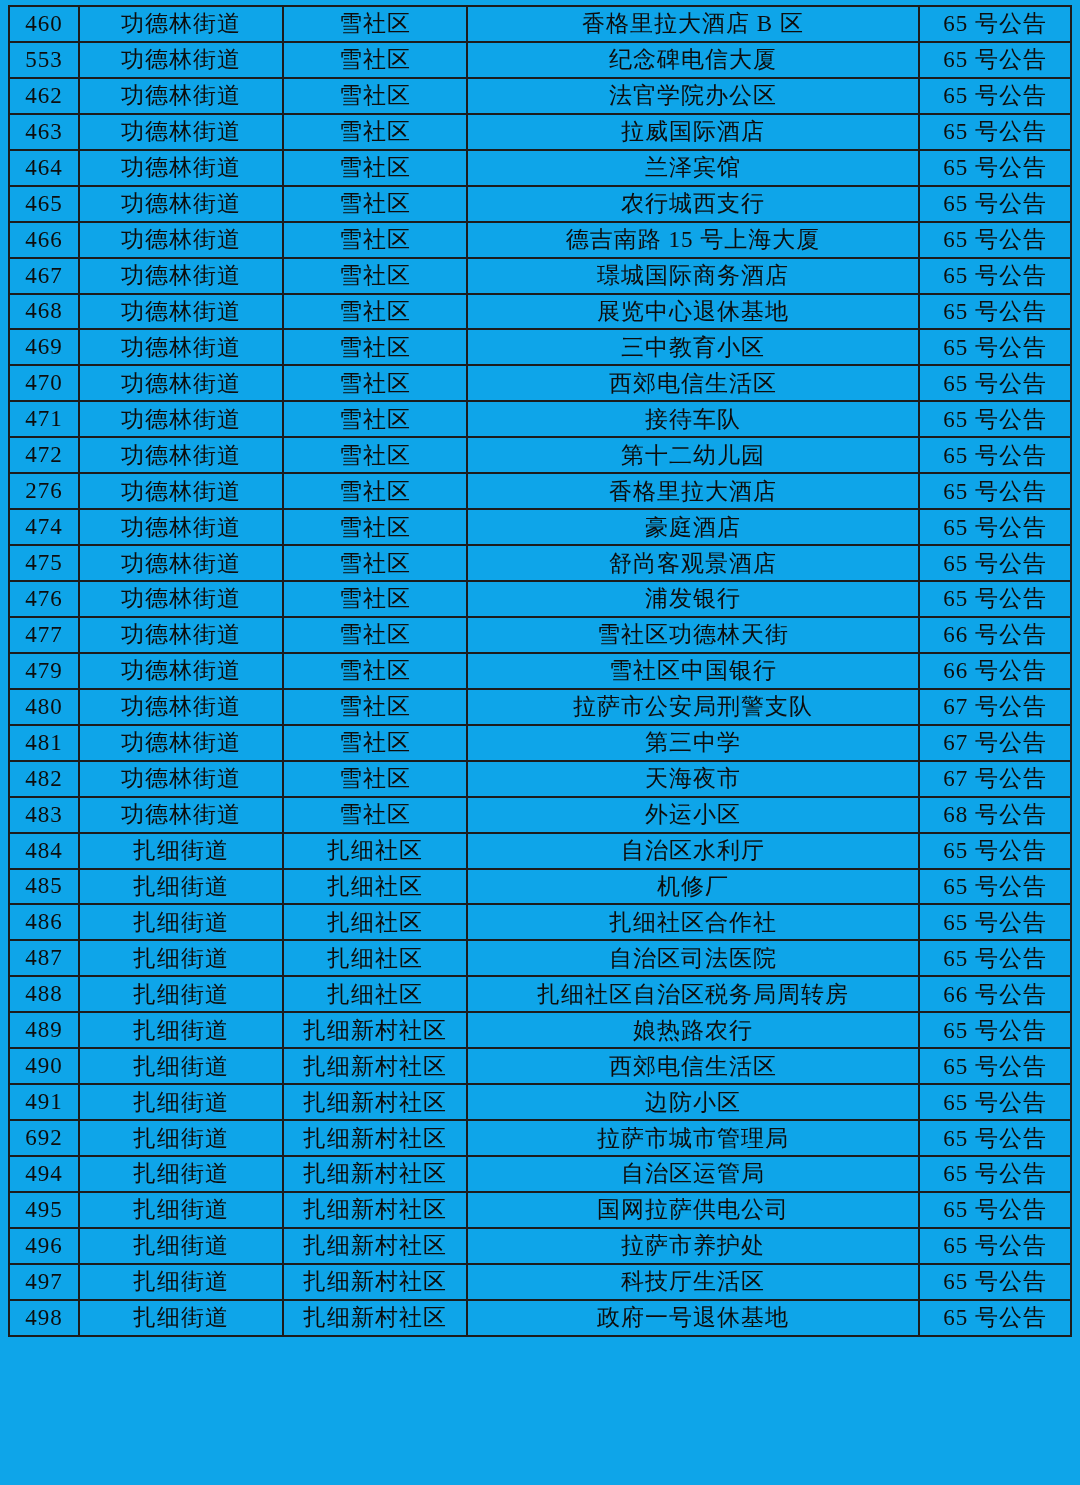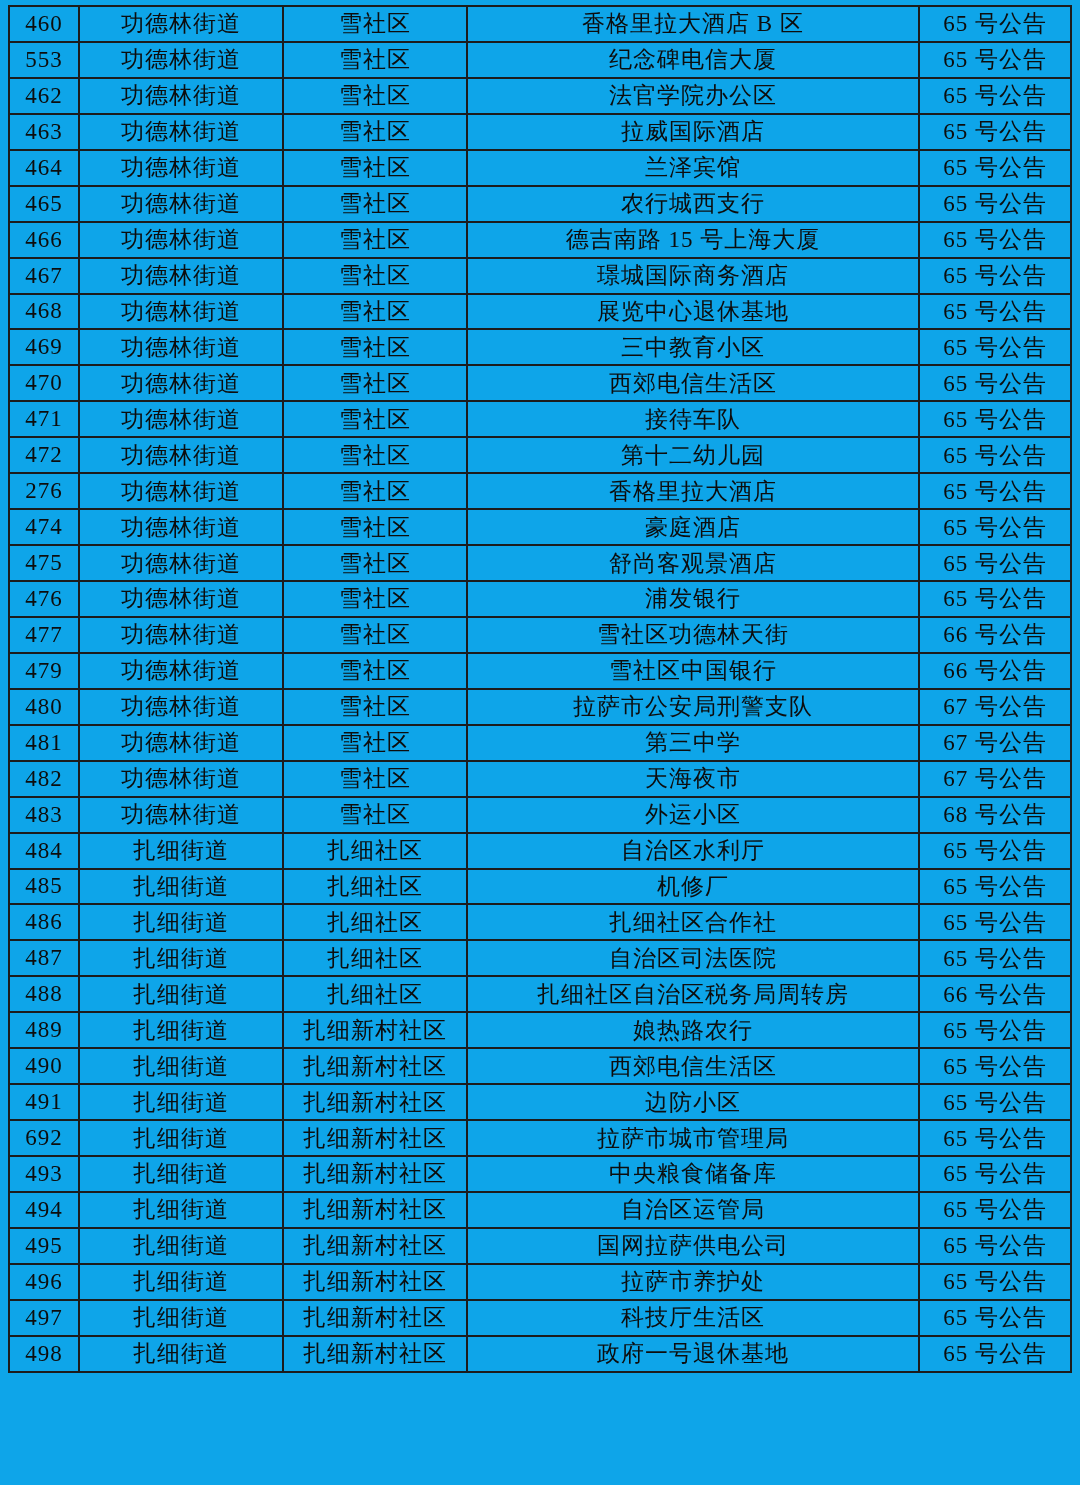--- a/index.html
+++ b/index.html
@@ -273,27 +273,20 @@
       <td>65 号公告</td>
     </tr>
         <tr>
       <td>692</td>
       <td>扎细街道</td>
       <td>扎细新村社区</td>
       <td>拉萨市城市管理局</td>
       <td>65 号公告</td>
     </tr>
         <tr>
-      <td>493</td>
-      <td>扎细街道</td>
-      <td>扎细新村社区</td>
-      <td>中央粮食储备库</td>
-      <td>65 号公告</td>
-    </tr>
-        <tr>
       <td>494</td>
       <td>扎细街道</td>
       <td>扎细新村社区</td>
       <td>自治区运管局</td>
       <td>65 号公告</td>
     </tr>
         <tr>
       <td>495</td>
       <td>扎细街道</td>
       <td>扎细新村社区</td>

